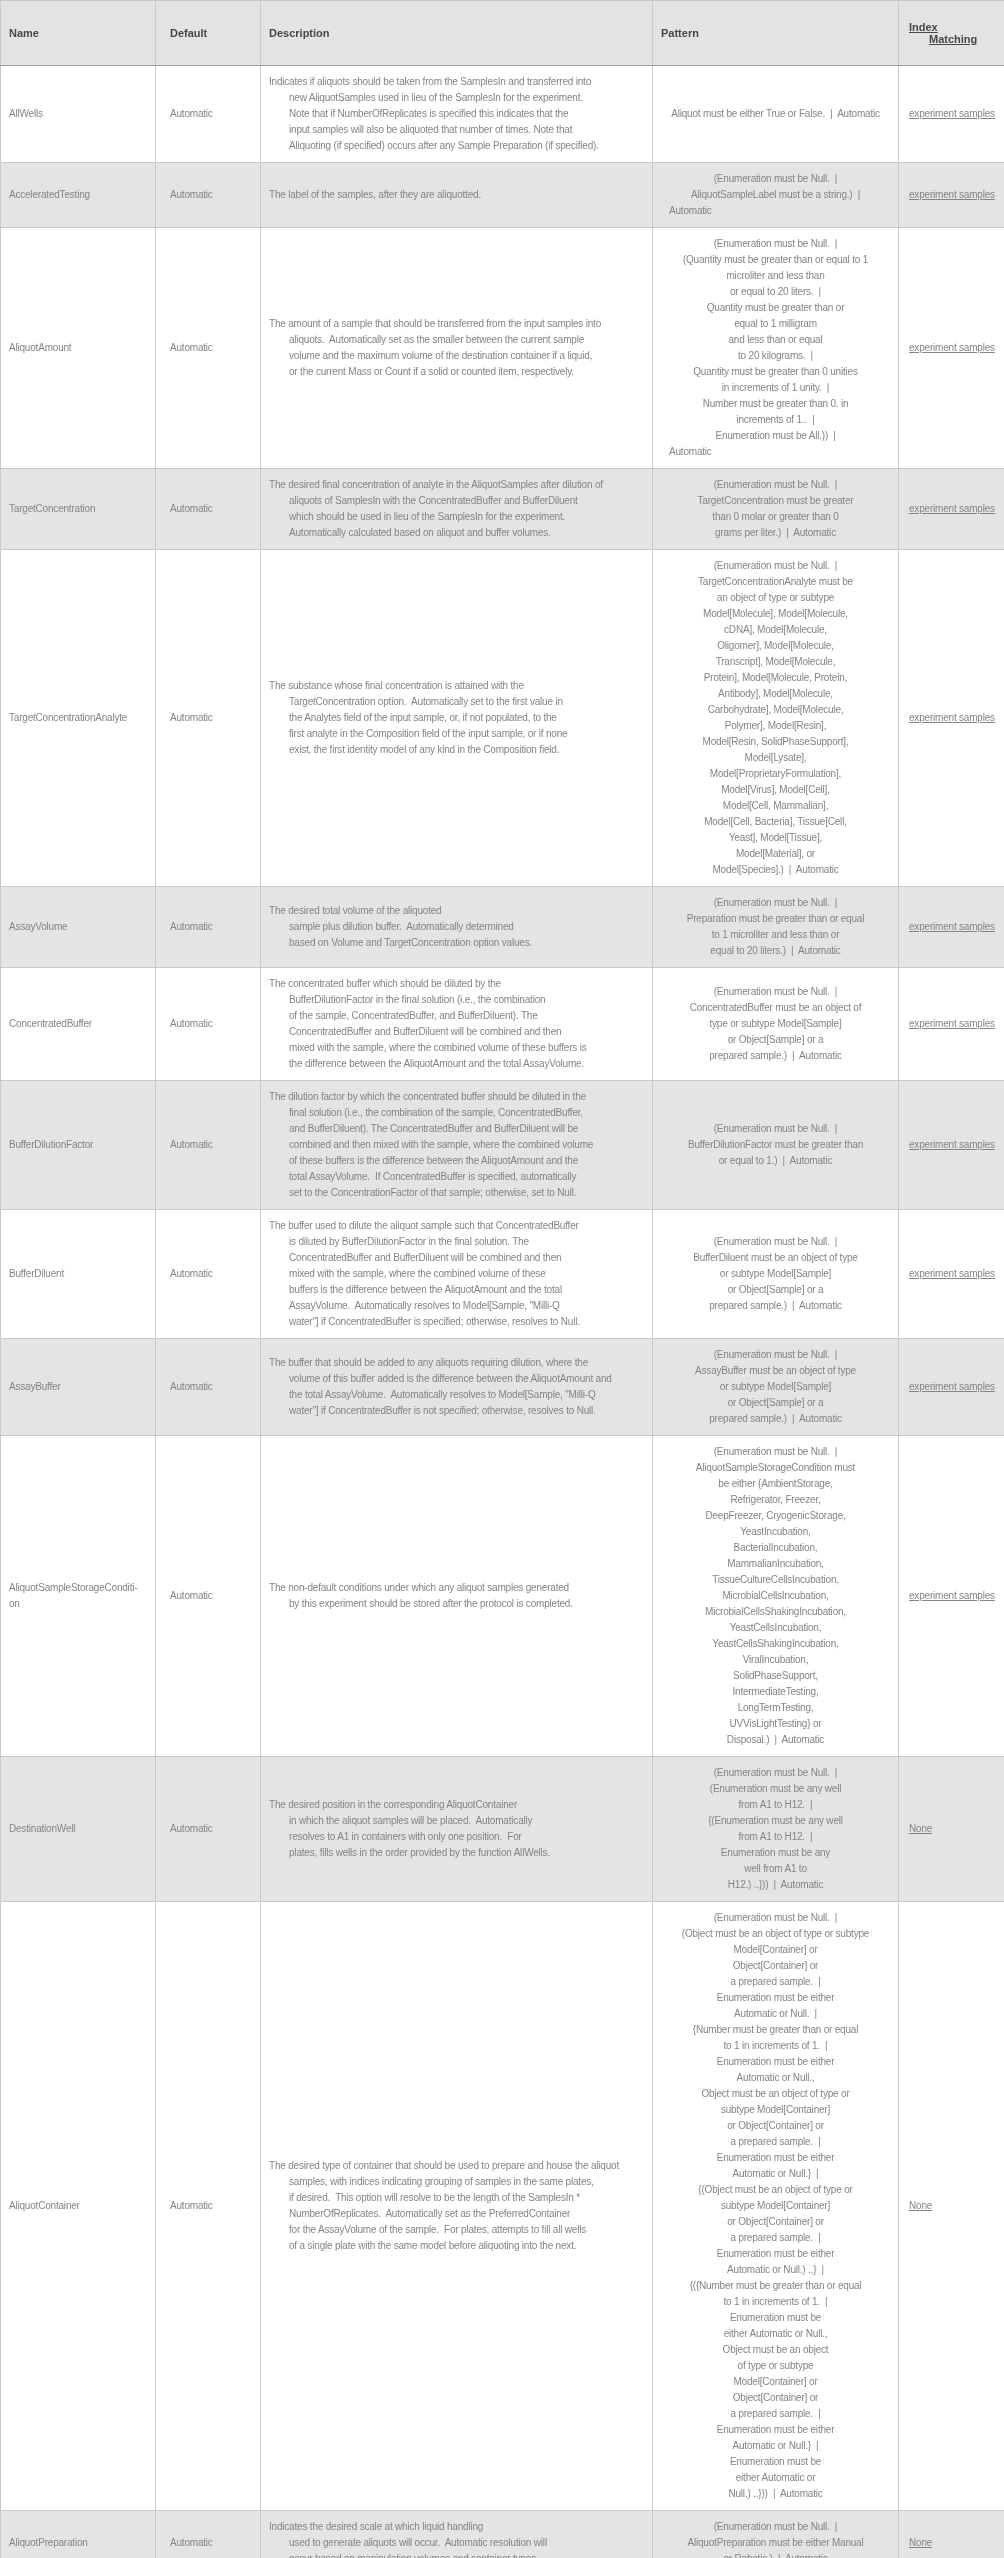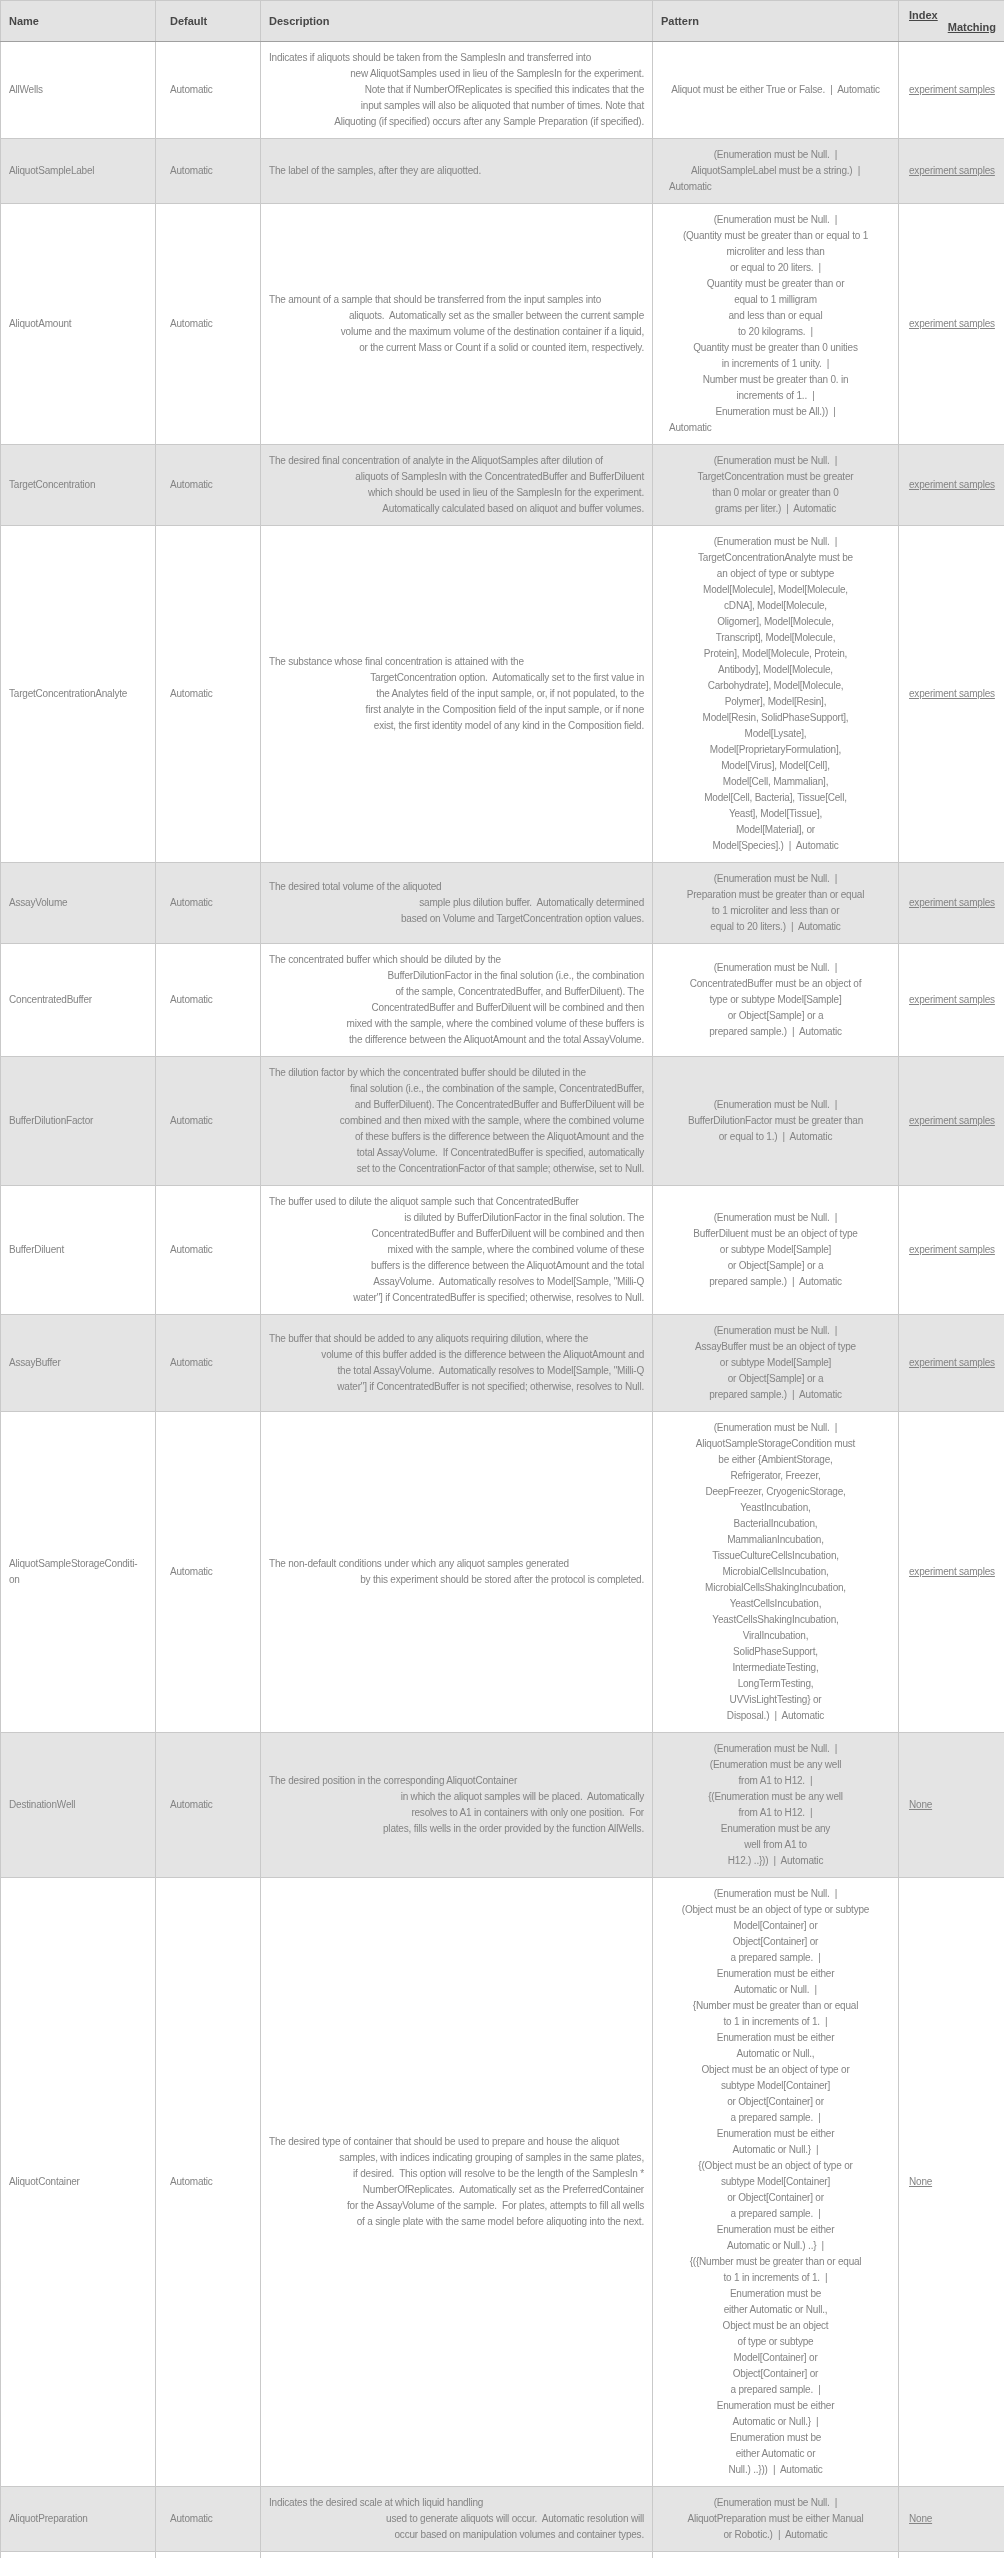--- a/index.html
+++ b/index.html
@@ -17,30 +17,30 @@
         border:1px solid var(--border);border-top:1px solid #b5b5b5;
         border-bottom:2px solid var(--bottom);}
   col.c-name{width:155px;}
   col.c-default{width:105px;}
   col.c-desc{width:392px;}
   col.c-pattern{width:246px;}
   col.c-index{width:106px;}
   th,td{border:1px solid var(--border);vertical-align:middle;overflow:hidden;}
   thead th{background:var(--header-bg);color:var(--header-text);
            font-size:11px;font-weight:bold;text-align:left;
-           padding:8px 8px;height:22px;border-bottom:1px solid #a0a0a0;}
+           padding:20px 8px;height:22px;border-bottom:1px solid #a0a0a0;}
   tbody td{color:var(--text);font-size:10px;line-height:16px;
            padding:8px 8px;letter-spacing:-0.2px;}
   tbody tr:nth-child(even) td{background:var(--row-alt-bg);}
   .col-name div{white-space:pre-line;}
   .col-default div{white-space:pre;margin-left:6px;}
   .col-index div{white-space:pre;padding-left:2px;text-decoration:underline;}
   
   .dl-first{text-align:left;white-space:pre;}
-  .dl-rest{text-align:right;white-space:pre;padding-left:20px;}
+  .dl-rest{text-align:left;white-space:pre;padding-left:20px;}
   .pl-first{text-align:center;white-space:pre;}
   .pl-mid{text-align:center;white-space:pre;}
   .pl-auto{text-align:left;white-space:pre;padding-left:8px;}
   thead .dl-rest{padding-left:22px;}
 </style>
 </head>
 <body>
 
 <div class="page">
   <table>
@@ -88,21 +88,21 @@
           </td>
     <td class="col-pattern">
             <div class="pl-first">Aliquot must be either True or False.  |  Automatic</div>
           </td>
     <td class="col-index">
       <div>experiment samples</div>
     </td>
   </tr>
         <tr>
     <td class="col-name">
-      <div>AliquotSampleLabel</div>
+      <div>AcceleratedTesting</div>
     </td>
     <td class="col-default">
       <div>Automatic</div>
     </td>
     <td class="col-desc">
             <div class="dl-first">The label of the samples, after they are aliquotted.</div>
           </td>
     <td class="col-pattern">
             <div class="pl-first">(Enumeration must be Null.  |</div>
             <div class="pl-mid">AliquotSampleLabel must be a string.)  |</div>

